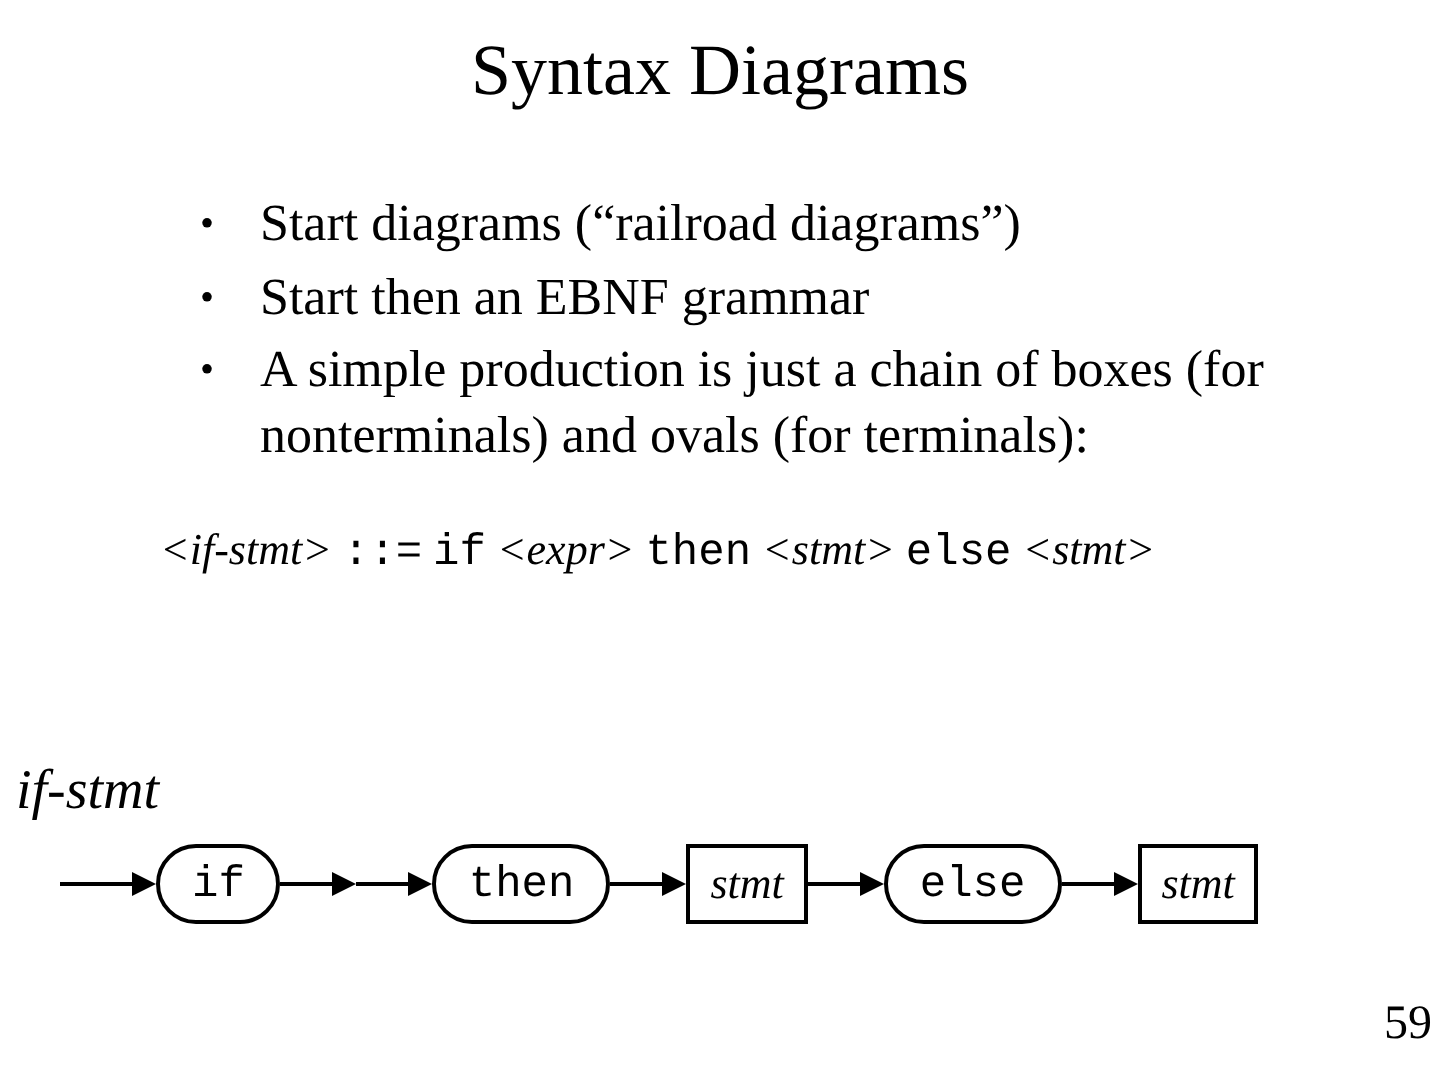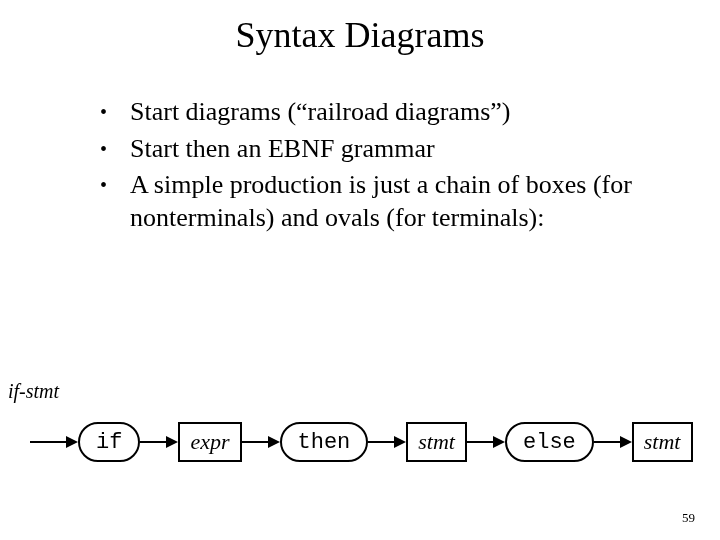--- a/index.html
+++ b/index.html
@@ -60,21 +60,21 @@
     position: absolute;
     left: 0;
     right: 0;
     top: 394px;
   }
   .diag-label {
     position: absolute;
     left: 8px;
     top: -14px;
     font-style: italic;
-    font-size: 20px;
+    font-size: 28px;
   }
   .rail {
     position: absolute;
     left: 30px;
     top: 28px;
     display: flex;
     align-items: center;
   }
   .node {
     height: 40px;
@@ -105,23 +105,23 @@
   }
   .arrowhead {
     width: 0;
     height: 0;
     border-top: 6px solid transparent;
     border-bottom: 6px solid transparent;
     border-left: 12px solid #000;
   }
   .pagenum {
     position: absolute;
-    right: 25px;
+    right: 4px;
     bottom: 14px;
-    font-size: 13px;
+    font-size: 24px;
   }
 </style>
 </head>
 <body>
 
 <div class="slide">
 
   <div class="title">Syntax Diagrams</div>
 
   <div class="bullets">
@@ -132,34 +132,43 @@
     <div class="bullet-row">
       <div class="bullet-dot">•</div>
       <div class="bullet-text">Start then an EBNF grammar</div>
     </div>
     <div class="bullet-row">
       <div class="bullet-dot">•</div>
       <div class="bullet-text">A simple production is just a chain of boxes (for nonterminals) and ovals (for terminals):</div>
     </div>
   </div>
 
+  <div class="grammar-line">
+    <span class="nt">&lt;if-stmt&gt;</span>
+    <span class="tt">::=</span>
+    <span class="tt">if</span>
+    <span class="nt">&lt;expr&gt;</span>
+    <span class="tt">then</span>
+    <span class="nt">&lt;stmt&gt;</span>
+    <span class="tt">else</span>
+    <span class="nt">&lt;stmt&gt;</span>
+  </div>
 
   <div class="diagram">
     <div class="diag-label">if-stmt</div>
     <div class="rail">
       <div class="connector">
         <div class="line" style="width:36px"></div>
         <div class="arrowhead"></div>
       </div>
       <div class="node terminal">if</div>
       <div class="connector">
         <div class="line" style="width:26px"></div>
         <div class="arrowhead"></div>
       </div>
-      <div class="node nonterminal">expr</div>
       <div class="connector">
         <div class="line" style="width:26px"></div>
         <div class="arrowhead"></div>
       </div>
       <div class="node terminal">then</div>
       <div class="connector">
         <div class="line" style="width:26px"></div>
         <div class="arrowhead"></div>
       </div>
       <div class="node nonterminal">stmt</div>

